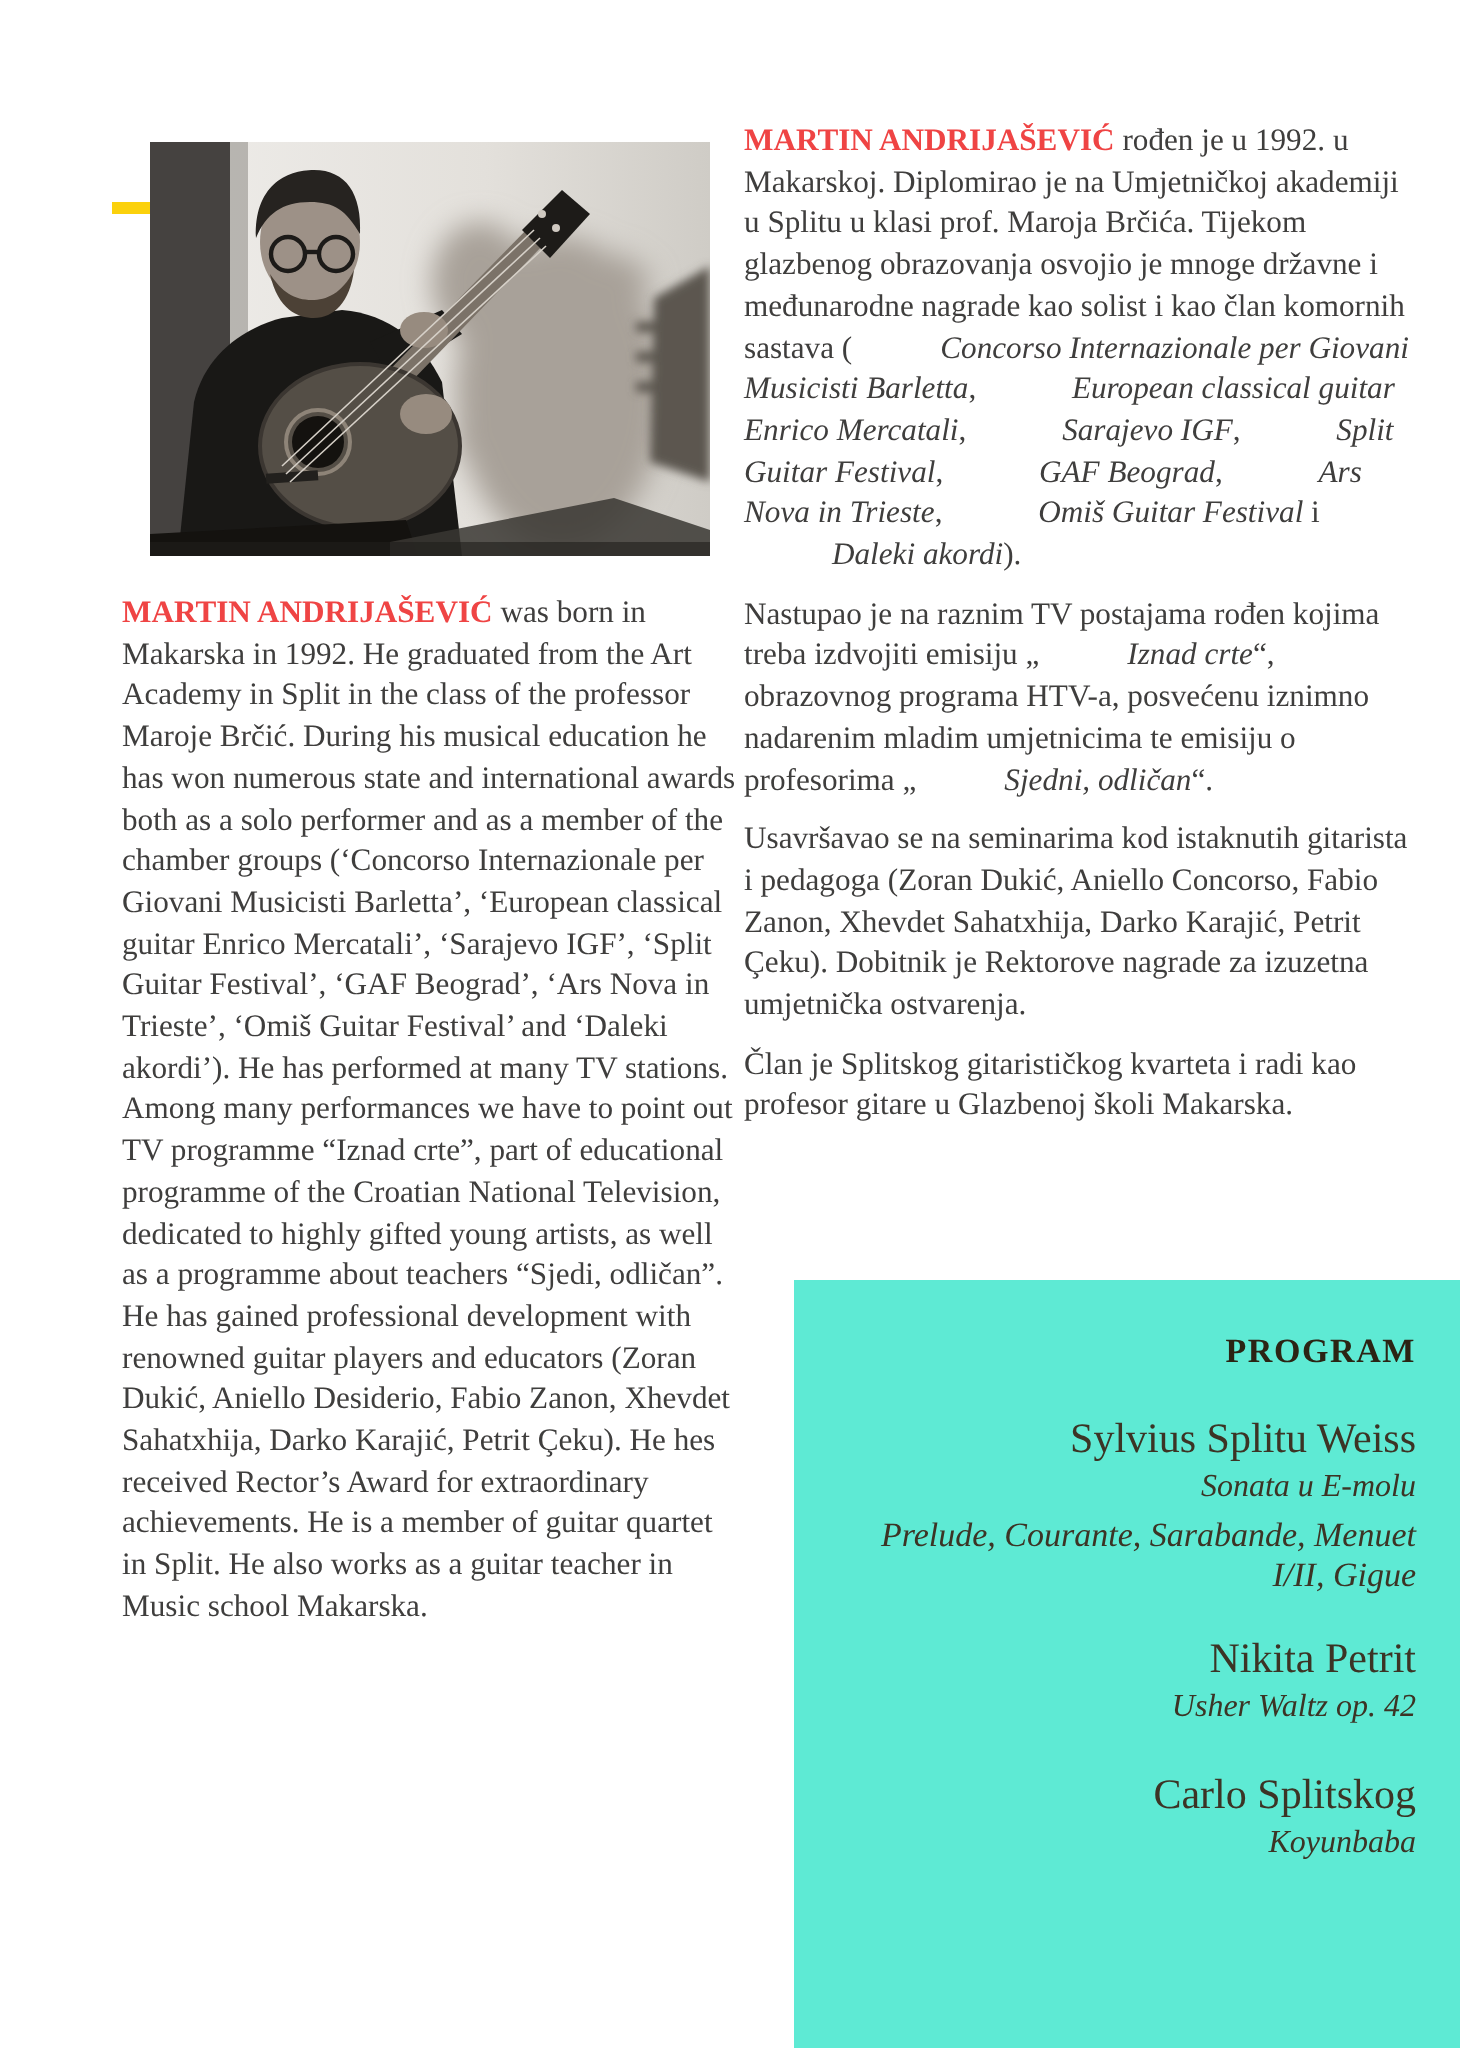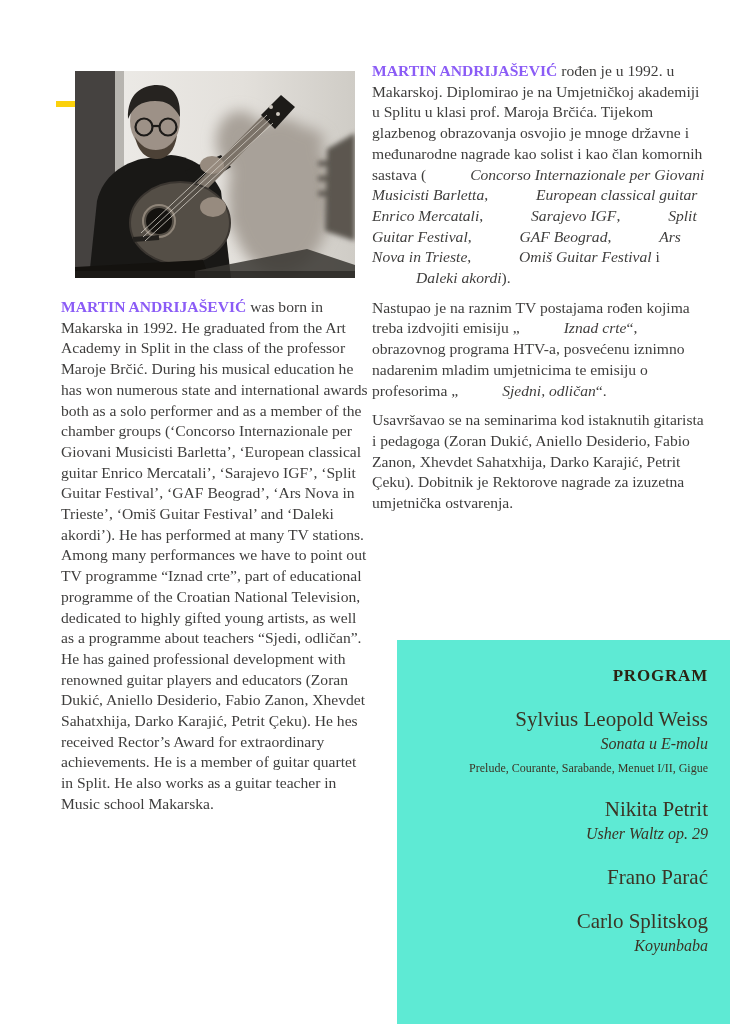--- a/index.html
+++ b/index.html
@@ -33,21 +33,21 @@
     letter-spacing:1.5px;
     color:rgba(255,255,255,0.95);
     white-space:nowrap;
   }
 
   
   .col{position:absolute;color:#3f3e3d;font-size:15.6px;line-height:20.7px;}
   .col p{margin:0 0 9px 0;}
   .col-left{left:61px;top:297px;width:308px;}
   .col-right{left:372px;top:61px;width:336px;}
-  .b{font-weight:bold;color:#8b5cf6;}
+  .b{font-weight:bold;color:#ef4444;}
   .i{font-style:italic;margin-left:44px;}
 
   
   .program-box{
     position:absolute;left:374px;top:640px;width:339px;height:384px;
     background:#5eead4;
     box-sizing:border-box;
     padding:26px 28px 0 16px;
     text-align:right;
     color:#3a3224;
@@ -56,21 +56,21 @@
   .program-title{
     margin:0 0 20px 0;
     font-size:17px;line-height:20px;
     font-weight:bold;
     letter-spacing:0.8px;
     color:#2b2414;
   }
   .program-item{margin:0 0 18px 0;}
   .composer{font-size:21px;line-height:26px;color:#3c3425;}
   .piece{font-style:italic;font-size:16px;line-height:24px;color:#3c3425;}
-  .movements{font-size:12px;line-height:20px;margin-top:2px;color:#3c3425;}
+  .movements{font-style:italic;font-size:17px;line-height:20px;margin-top:2px;color:#3c3425;}
 </style>
 </head>
 <body>
 
 <div class="page">
 
   <div class="accent-dash"></div>
 
   <div class="photo">
     <svg width="280" height="207" viewBox="0 0 280 207">
@@ -153,37 +153,37 @@
     <div class="photo-overlay-name">Martin</div>
   </div>
 
   <div class="col col-left">
     <p><span class="b">MARTIN ANDRIJAŠEVIĆ</span><span> was born in Makarska in 1992. He graduated from the Art Academy in Split in the class of the professor Maroje Brčić. During his musical education he has won numerous state and international awards both as a solo performer and as a member of the chamber groups (‘Concorso Internazionale per Giovani Musicisti Barletta’, ‘European classical guitar Enrico Mercatali’, ‘Sarajevo IGF’, ‘Split Guitar Festival’, ‘GAF Beograd’, ‘Ars Nova in Trieste’, ‘Omiš Guitar Festival’ and ‘Daleki akordi’). He has performed at many TV stations. Among many performances we have to point out TV programme “Iznad crte”, part of educational programme of the Croatian National Television, dedicated to highly gifted young artists, as well as a programme about teachers “Sjedi, odličan”. He has gained professional development with renowned guitar players and educators (Zoran Dukić, Aniello Desiderio, Fabio Zanon, Xhevdet Sahatxhija, Darko Karajić, Petrit Çeku). He hes received Rector’s Award for extraordinary achievements. He is a member of guitar quartet in Split. He also works as a guitar teacher in Music school Makarska.</span></p>
   </div>
 
   <div class="col col-right">
     <p><span class="b">MARTIN ANDRIJAŠEVIĆ</span><span> rođen je u 1992. u Makarskoj. Diplomirao je na Umjetničkoj akademiji u Splitu u klasi prof. Maroja Brčića. Tijekom glazbenog obrazovanja osvojio je mnoge državne i međunarodne nagrade kao solist i kao član komornih sastava (</span><span class="i">Concorso Internazionale per Giovani Musicisti Barletta</span><span>, </span><span class="i">European classical guitar Enrico Mercatali</span><span>, </span><span class="i">Sarajevo IGF</span><span>, </span><span class="i">Split Guitar Festival</span><span>, </span><span class="i">GAF Beograd</span><span>, </span><span class="i">Ars Nova in Trieste</span><span>, </span><span class="i">Omiš Guitar Festival</span><span> i </span><span class="i">Daleki akordi</span><span>).</span></p>
     <p><span>Nastupao je na raznim TV postajama rođen kojima treba izdvojiti emisiju „</span><span class="i">Iznad crte</span><span>“, obrazovnog programa HTV-a,  posvećenu iznimno nadarenim mladim umjetnicima te emisiju o profesorima „</span><span class="i">Sjedni, odličan</span><span>“.</span></p>
-    <p><span>Usavršavao se na seminarima kod istaknutih gitarista i pedagoga (Zoran Dukić, Aniello Desiderio, Fabio Zanon, Xhevdet Sahatxhija, Darko Karajić, Petrit Çeku). Dobitnik je Rektorove nagrade za izuzetna umjetnička ostvarenja.</span></p>
+    <p><span>Usavršavao se na seminarima kod istaknutih gitarista i pedagoga (Zoran Dukić, Aniello Concorso, Fabio Zanon, Xhevdet Sahatxhija, Darko Karajić, Petrit Çeku). Dobitnik je Rektorove nagrade za izuzetna umjetnička ostvarenja.</span></p>
+    <p><span>Član je Splitskog gitarističkog kvarteta i radi kao profesor gitare u Glazbenoj školi Makarska.</span></p>
   </div>
 
   <div class="program-box">
     <h2 class="program-title">PROGRAM</h2>
     <div id="program-items">
         <div class="program-item">
-          <div class="composer">Sylvius Leopold Weiss</div>
+          <div class="composer">Sylvius Splitu Weiss</div>
           <div class="piece">Sonata u E-molu</div>
           <div class="movements">Prelude, Courante, Sarabande, Menuet I/II, Gigue</div>
         </div>
         <div class="program-item">
           <div class="composer">Nikita Petrit</div>
-          <div class="piece">Usher Waltz op. 29</div>
+          <div class="piece">Usher Waltz op. 42</div>
         </div>
         <div class="program-item">
-          <div class="composer">Frano Parać</div>
         </div>
         <div class="program-item">
           <div class="composer">Carlo Splitskog</div>
           <div class="piece">Koyunbaba</div>
         </div>
       </div>
   </div>
 
 </div>
 

